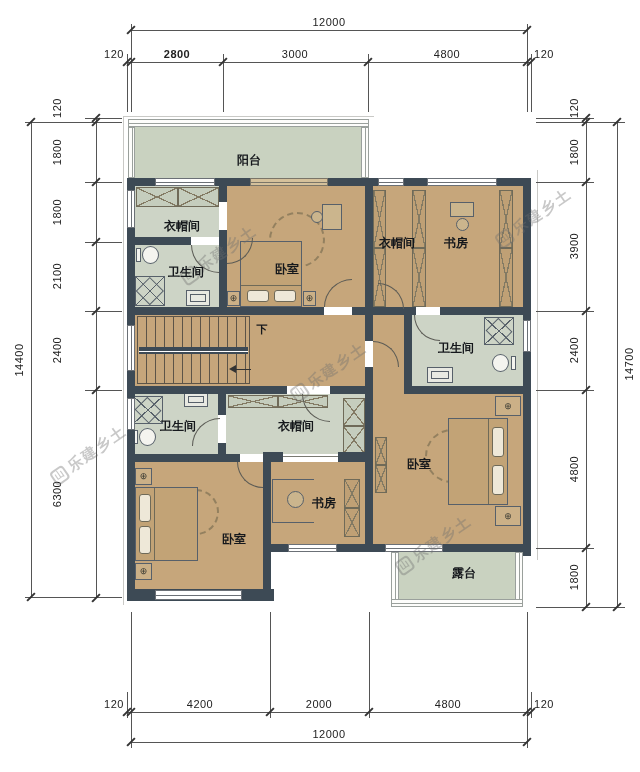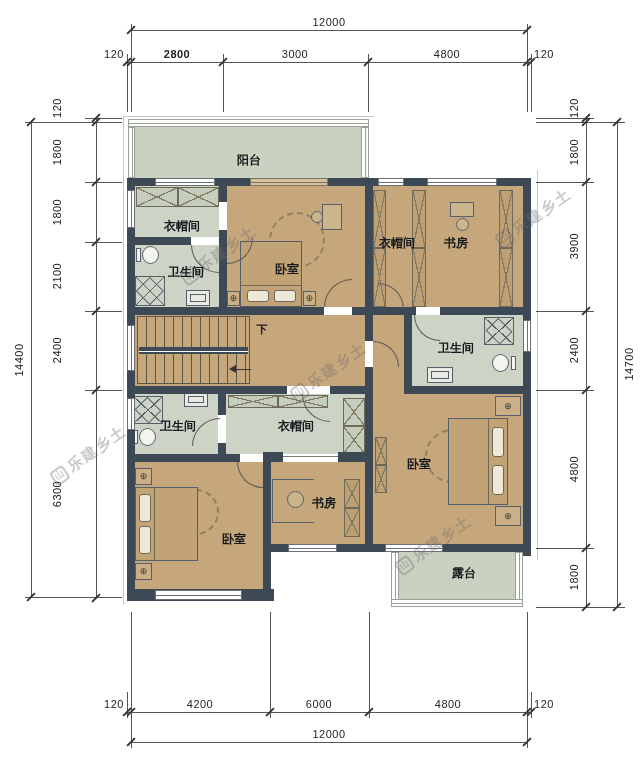--- a/index.html
+++ b/index.html
@@ -340,21 +340,21 @@
 
   <div class="dim" style="left:329px;top:22px;">12000</div>
   <div class="dim" style="left:114px;top:54px;">120</div>
   <div class="dim" style="left:177px;top:54px;font-weight:bold;">2800</div>
   <div class="dim" style="left:295px;top:54px;">3000</div>
   <div class="dim" style="left:447px;top:54px;">4800</div>
   <div class="dim" style="left:544px;top:54px;">120</div>
 
   <div class="dim" style="left:114px;top:704px;">120</div>
   <div class="dim" style="left:200px;top:704px;">4200</div>
-  <div class="dim" style="left:319px;top:704px;">6000</div>
+  <div class="dim" style="left:319px;top:704px;">2000</div>
   <div class="dim" style="left:448px;top:704px;">4800</div>
   <div class="dim" style="left:544px;top:704px;">120</div>
   <div class="dim" style="left:329px;top:734px;">12000</div>
 
   <div class="dim v" style="left:19px;top:360px;">14400</div>
   <div class="dim v" style="left:57px;top:108px;">120</div>
   <div class="dim v" style="left:57px;top:152px;">1800</div>
   <div class="dim v" style="left:57px;top:212px;">1800</div>
   <div class="dim v" style="left:57px;top:276px;">2100</div>
   <div class="dim v" style="left:57px;top:350px;">2400</div>

